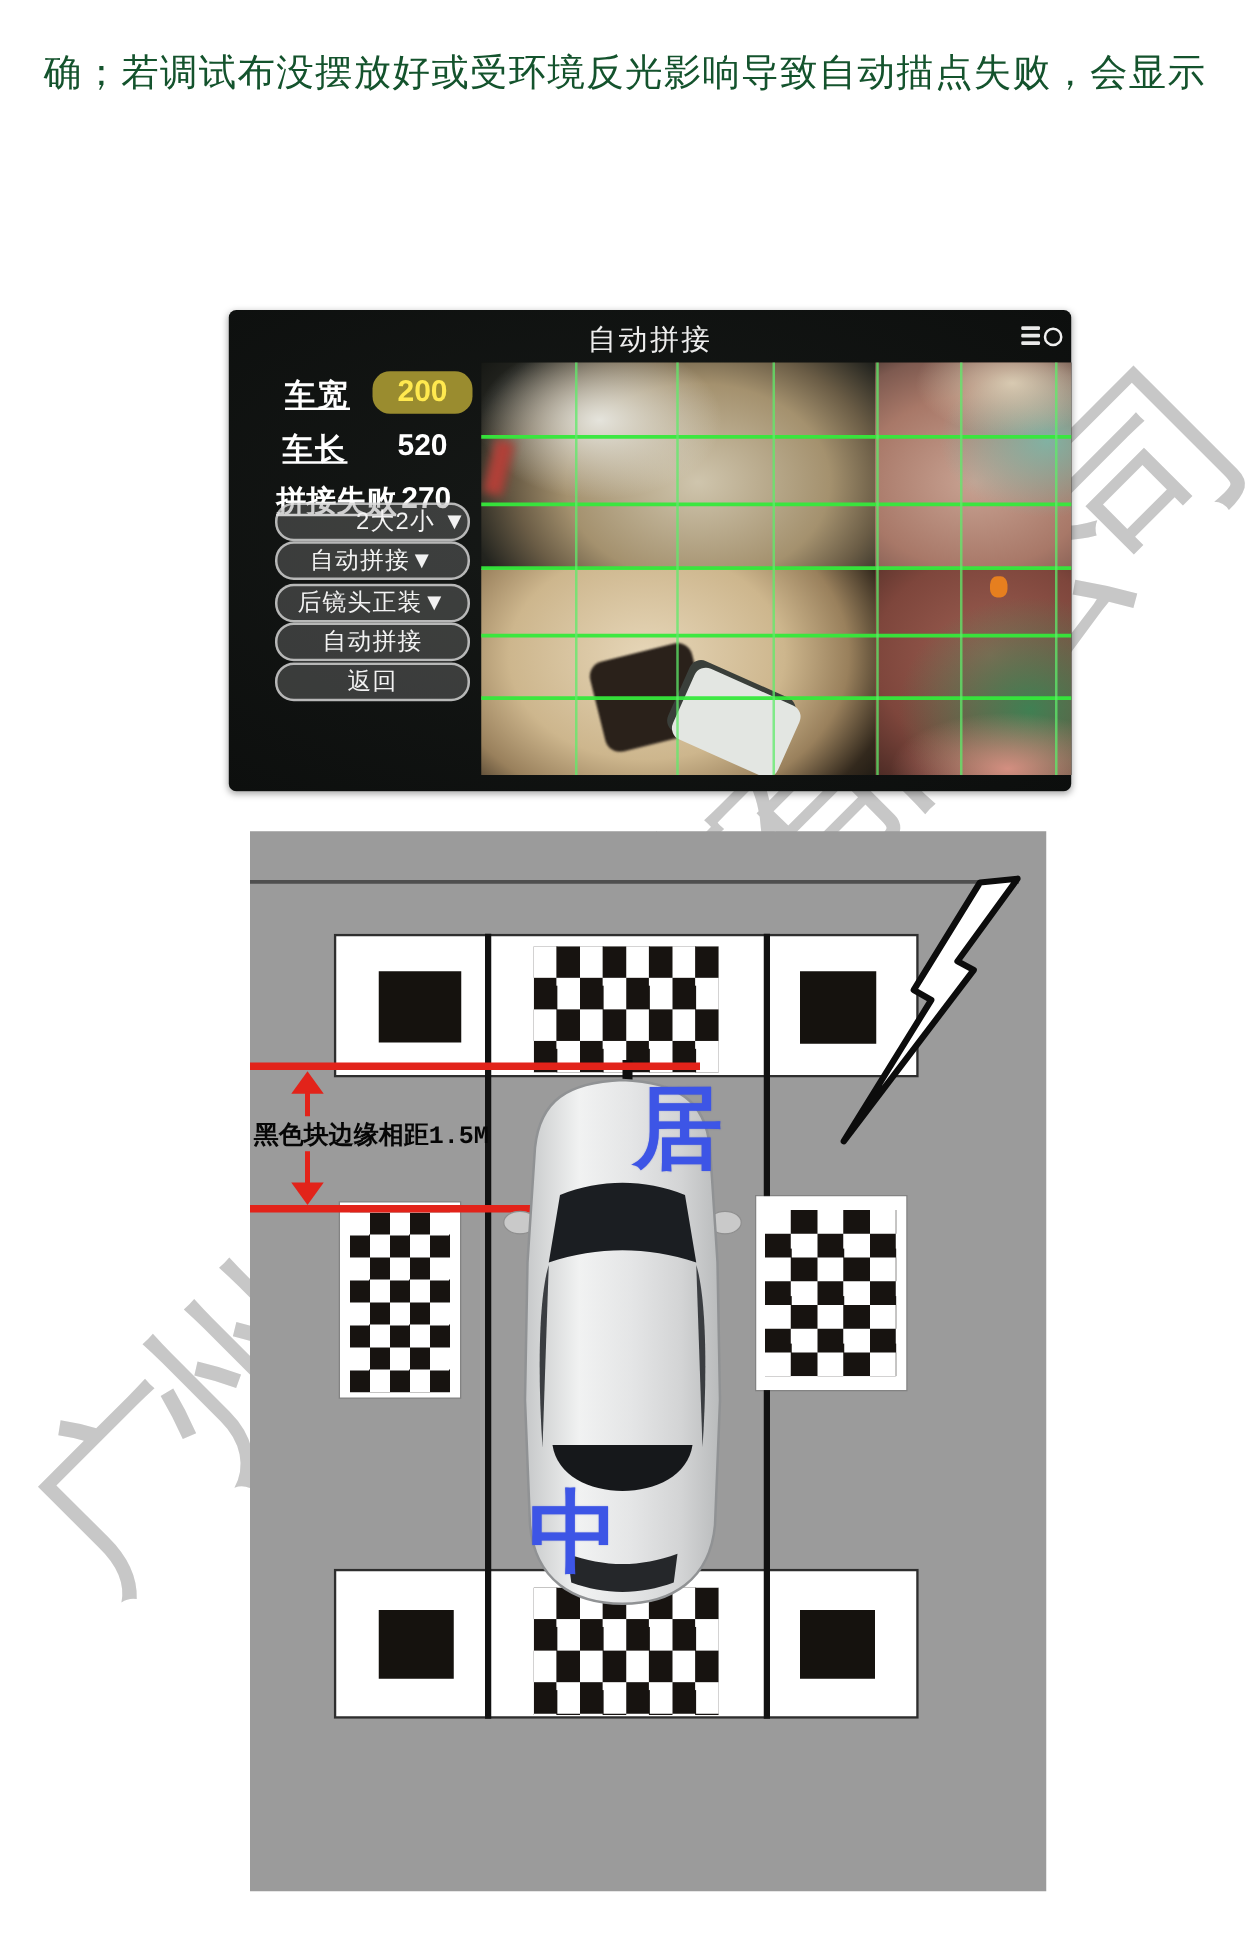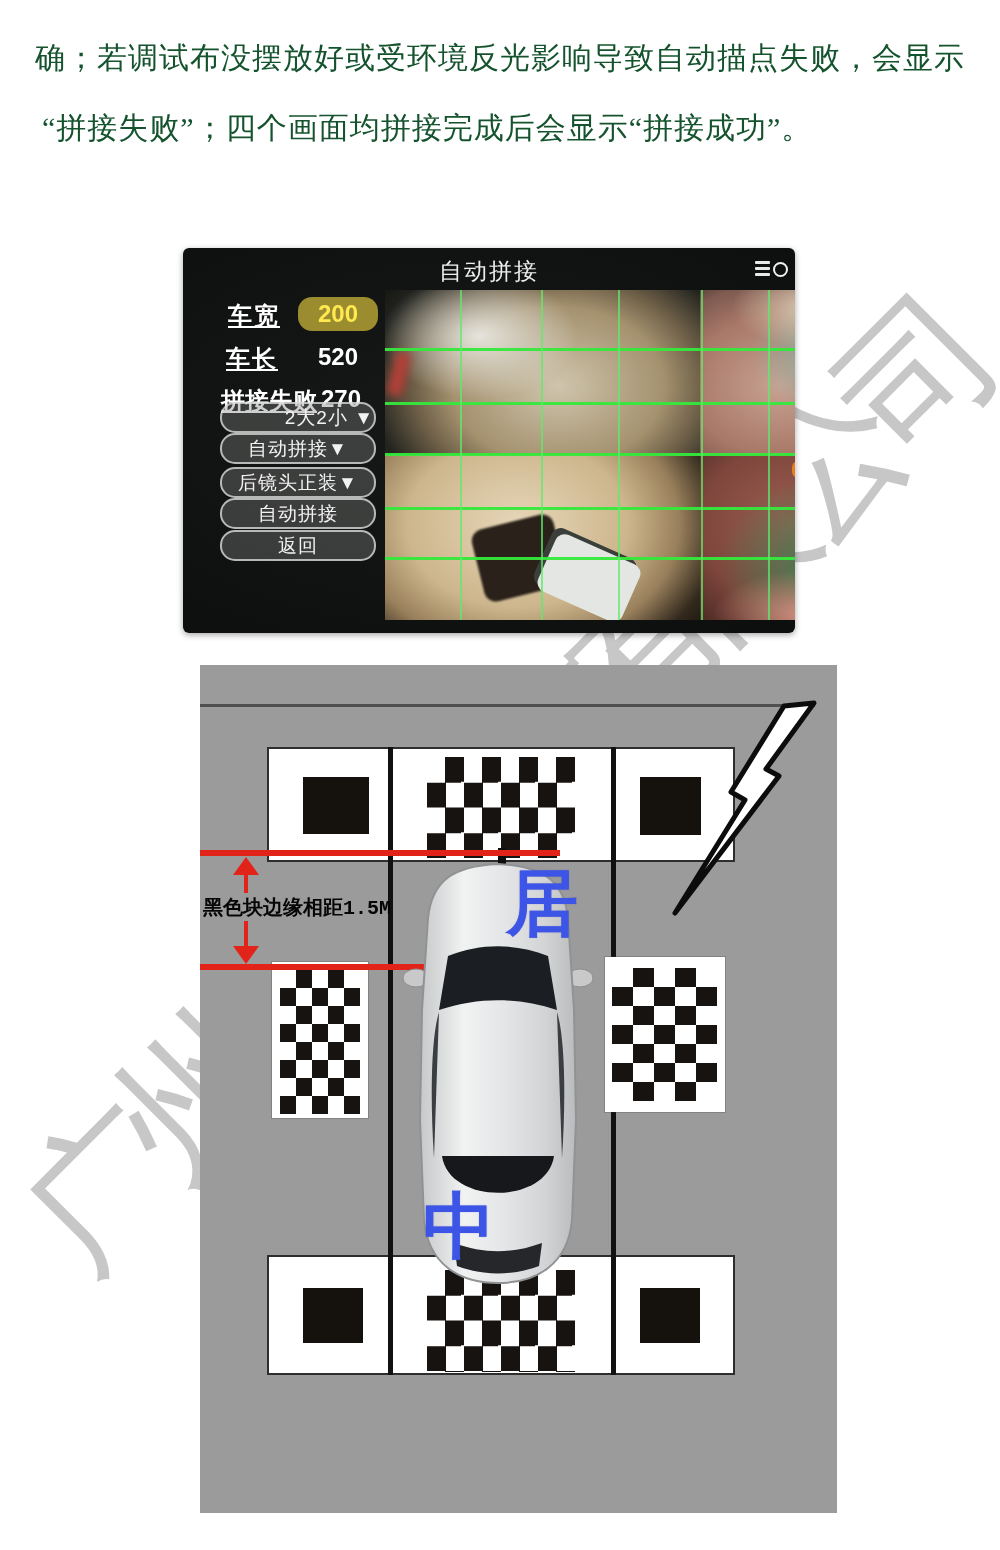--- a/index.html
+++ b/index.html
@@ -9,21 +9,21 @@
   .para{position:absolute;left:35px;width:940px;color:#14532d;
         font-family:"Liberation Serif",serif;font-size:30px;letter-spacing:1px;white-space:nowrap;}
   .para.l1{top:38px;}
   .para.l2{top:108px;left:42px;}
   
   .watermark{position:absolute;left:31px;top:1120px;z-index:1;font-size:150px;line-height:150px;
              letter-spacing:-22px;color:#c7c7c7;white-space:nowrap;
              transform:rotate(-45deg);transform-origin:64px 75px;
              font-family:"Liberation Sans",sans-serif;}
   
-  .screen1{position:absolute;left:183px;top:248px;width:612px;height:385px;z-index:2;
+  .screen1{position:absolute;left:183px;top:248px;width:674px;height:385px;z-index:2;
            border-radius:6px;overflow:hidden;
            background:radial-gradient(900px 500px at 45% 45%, #161917 0%, #0c0e0d 60%, #050606 100%);
            box-shadow:0 2px 6px rgba(0,0,0,.35);}
   .s1-title{position:absolute;left:0;top:8px;width:100%;text-align:center;
             color:#ededed;font-size:23px;letter-spacing:2px;}
   .menu-icon{position:absolute;right:6px;top:12px;width:34px;height:18px;}
   .menu-icon .bar{position:absolute;left:0;width:15px;height:2.6px;background:#e9e9e9;border-radius:1px;}
   .menu-icon .b1{top:1px;} .menu-icon .b2{top:7px;} .menu-icon .b3{top:13px;}
   .menu-icon .ring{position:absolute;left:18px;top:2px;width:11px;height:11px;border:2.5px solid #f0f0f0;border-radius:50%;}
   .fld-label{position:absolute;color:#ffffff;font-size:24px;font-weight:bold;letter-spacing:2px;white-space:nowrap;text-decoration:underline;}
@@ -85,21 +85,20 @@
   .arrow-svg{position:absolute;left:455px;top:28px;z-index:5;}
 </style>
 </head>
 <body>
 
 <div id="page">
 
   <div class="watermark">广州电子科技有限公司</div>
 
   <div class="para l1">确；若调试布没摆放好或受环境反光影响导致自动描点失败，会显示</div>
-  <div class="para l2">“拼接失败”；四个画面均拼接完成后会显示“拼接成功”。</div>
 
   <div class="screen1">
     <div class="s1-title">自动拼接</div>
 
     <div class="menu-icon">
       <span class="bar b1"></span>
       <span class="bar b2"></span>
       <span class="bar b3"></span>
       <span class="ring"></span>
     </div>

